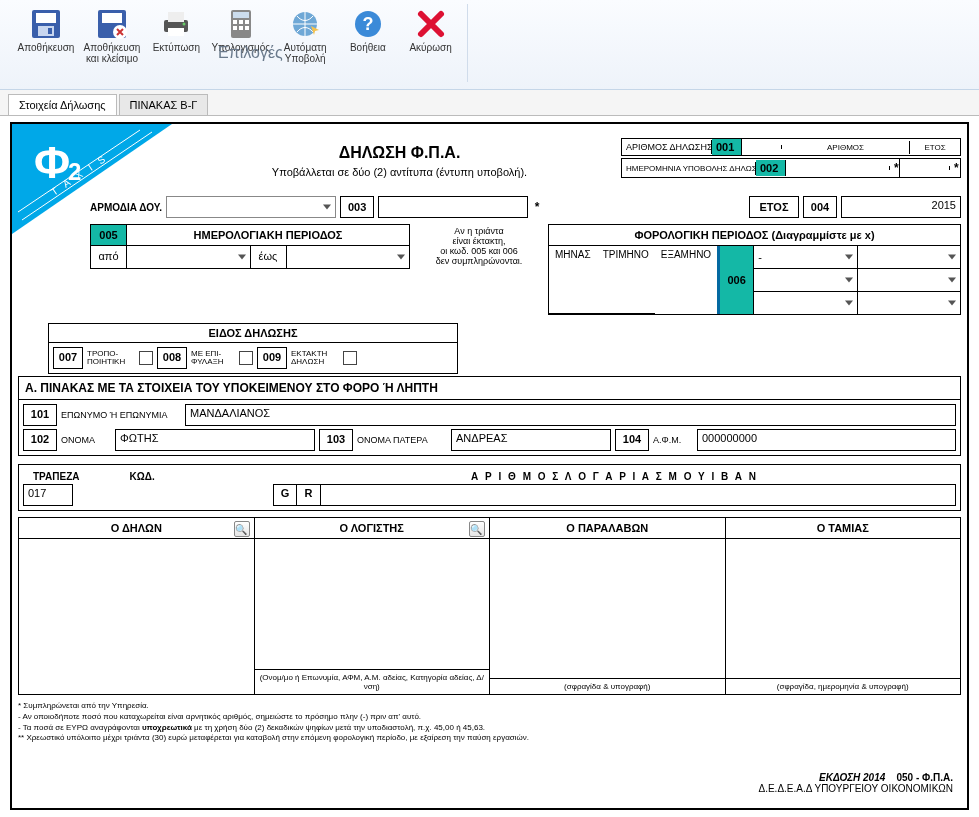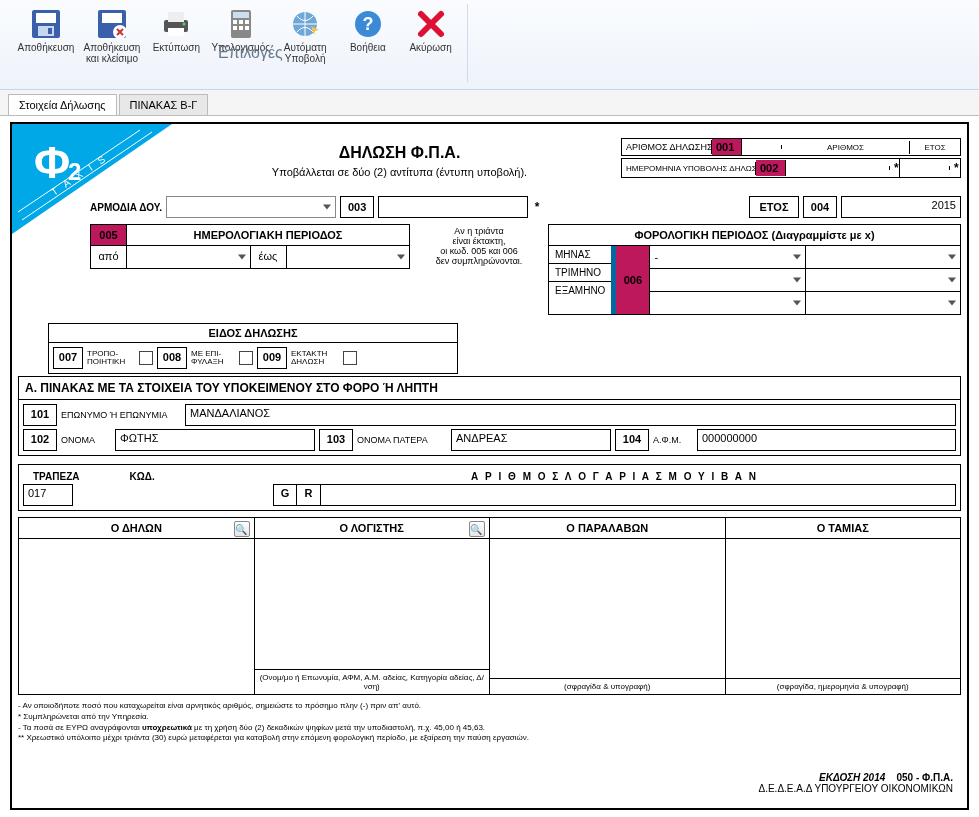--- a/index.html
+++ b/index.html
@@ -16,21 +16,21 @@
 .form-frame{border:2px solid #000;padding:6px;position:relative;height:688px}
 .f2badge{position:absolute;top:0;left:0;width:170px;height:120px;z-index:2}
 .title-row{display:flex;align-items:flex-end;gap:6px}
 .title-center{flex:1;text-align:center;padding-top:14px}
 .title-center h1{font-size:16px;font-weight:bold}
 .title-center .sub{font-size:11px;margin-top:4px}
 .hdr-right{display:flex;flex-direction:column;gap:2px;margin-top:6px}
 .hdr-box{border:1px solid #000;display:flex;align-items:center;font-size:9px}
 .seg{border-right:1px solid #000;padding:2px 4px;display:flex;align-items:center;white-space:nowrap}
 .seg:last-child{border-right:none}
-.code{background:#be185d;min-width:30px;text-align:center;font-weight:bold;font-size:11px}
+.code{background:#14b8a6;min-width:30px;text-align:center;font-weight:bold;font-size:11px}
 .star{font-size:12px;font-weight:bold;text-align:center;width:10px}
 .row{display:flex;align-items:center;gap:4px;margin-top:6px}
 .lbl{font-size:10px;font-weight:bold}
 .fld{border:1px solid #000;height:22px;background:#fff;padding:2px 4px;font-size:11px}
 .dd{border:1px solid #888;height:22px;position:relative;background:#fff;display:flex;align-items:center;padding:0 18px 0 4px;font-size:11px}
 .dd::after{content:"";position:absolute;right:4px;top:50%;transform:translateY(-50%);border-left:4px solid transparent;border-right:4px solid transparent;border-top:5px solid #555}
 .section{border:1px solid #000;margin-top:4px}
 .section-hdr{border-bottom:1px solid #000;padding:3px 6px;font-size:11px;font-weight:bold;text-align:center}
 .cb{width:14px;height:14px;border:1px solid #444;display:inline-block;background:#fff}
 .small{font-size:9px}
@@ -204,21 +204,21 @@
   <div class="small txt-c" style="width:130px;padding-top:2px">
     <div>Αν η τριάντα</div>
           <div>είναι έκτακτη,</div>
           <div>οι κωδ. 005 και 006</div>
           <div>δεν συμπληρώνονται.</div>
   </div>
 
   <div style="flex:1;border:1px solid #000">
     <div style="border-bottom:1px solid #000;padding:4px;text-align:center;font-size:11px;font-weight:bold">ΦΟΡΟΛΟΓΙΚΗ ΠΕΡΙΟΔΟΣ (Διαγραμμίστε με x)</div>
     <div class="flex">
-      <div style="display:flex;flex-direction:column;border-right:5px solid #0369a1">
+      <div style="display:flex;flex-direction:row;border-right:3px solid #0369a1">
         <div style="border-bottom:1px solid #000;padding:3px 6px;font-size:10px">ΜΗΝΑΣ</div>
         <div style="border-bottom:1px solid #000;padding:3px 6px;font-size:10px">ΤΡΙΜΗΝΟ</div>
         <div style="padding:3px 6px;font-size:10px">ΕΞΑΜΗΝΟ</div>
       </div>
       <div class="code" style="width:34px;display:flex;align-items:center;justify-content:center;border-right:1px solid #000">006</div>
       <div style="flex:1;display:flex;flex-direction:column">
         <div class="flex" style="border-bottom:1px solid #000">
                 <div class="dd" style="flex:1;border:none;border-right:1px solid #000;height:22px">
                   <span>-</span>
                 </div>
@@ -317,22 +317,22 @@
     <div class="foot">(σφραγίδα &amp; υπογραφή)</div>
   </div>
   <div class="sigbox" style="flex:1;border-left:none">
     <div class="head">Ο ΤΑΜΙΑΣ</div>
     <div class="body"></div>
     <div class="foot">(σφραγίδα, ημερομηνία &amp; υπογραφή)</div>
   </div>
 </div>
 
 <div class="notes">
+  <div>* Συμπληρώνεται από την Υπηρεσία.</div>
   <div>- Αν οποιοδήποτε ποσό που καταχωρείται είναι αρνητικός αριθμός, σημειώστε το πρόσημο πλην (-) πριν απ' αυτό.</div>
-  <div>* Συμπληρώνεται από την Υπηρεσία.</div>
   <div>- Τα ποσά σε ΕΥΡΩ αναγράφονται <b>υποχρεωτικά</b> με τη χρήση δύο (2) δεκαδικών ψηφίων μετά την υποδιαστολή, π.χ. 45,00 ή 45,63.</div>
   <div>** Χρεωστικό υπόλοιπο μέχρι τριάντα (30) ευρώ μεταφέρεται για καταβολή στην επόμενη φορολογική περίοδο, με εξαίρεση την παύση εργασιών.</div>
 </div>
 
 <div class="footer-right">
   <div><b><i><span>ΕΚΔΟΣΗ  2014</span></i></b>&nbsp;&nbsp;&nbsp;&nbsp;<b><span>050 - Φ.Π.Α.</span></b></div>
   <div>Δ.Ε.Δ.Ε.Α.Δ ΥΠΟΥΡΓΕΙΟΥ ΟΙΚΟΝΟΜΙΚΩΝ</div>
 </div>
 
 </div>

